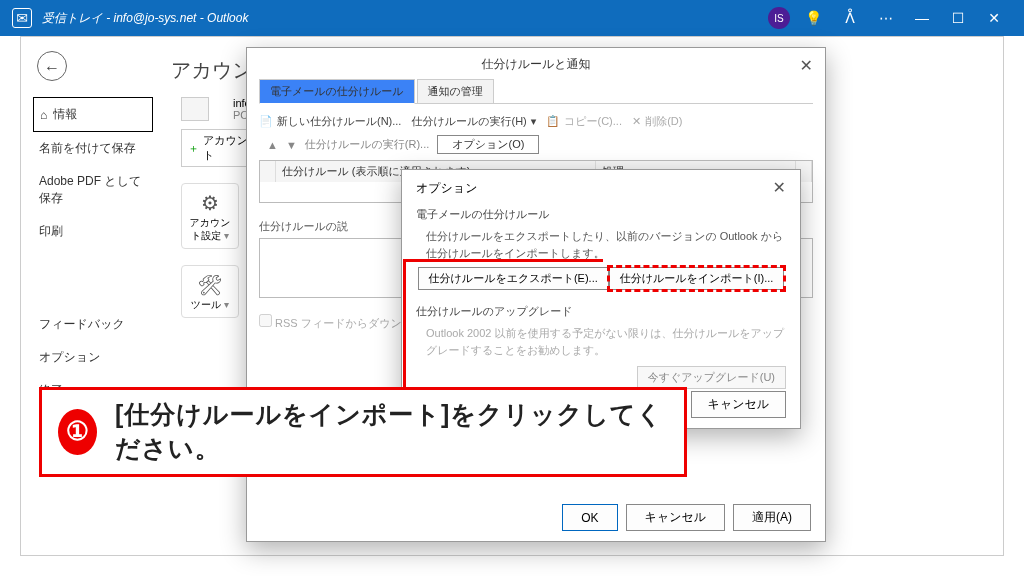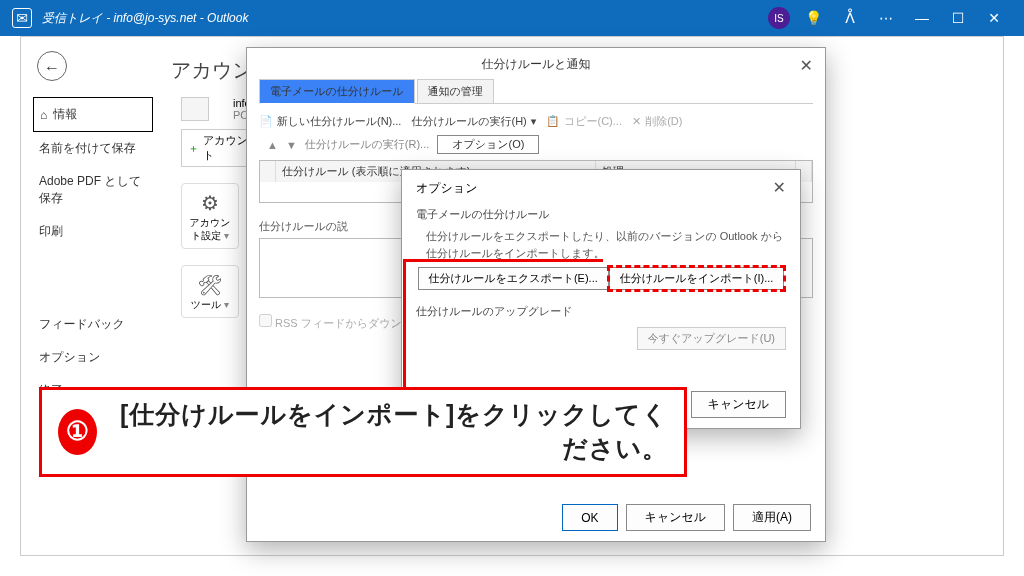--- a/index.html
+++ b/index.html
@@ -67,21 +67,21 @@
 .opts-dlg .upg-btn button { border: 1px solid #ccc; background: #f8f8f8; padding: 3px 10px; font-size: 11px; color: #888; }
 .opts-dlg .footer { position: absolute; bottom: 10px; right: 14px; display: flex; gap: 8px; }
 .opts-dlg .footer button { border: 1px solid #888; background: #fdfdfd; padding: 4px 16px; font-size: 12px; }
 
 .highlight-import { outline: 3px dashed #e00; outline-offset: -1px; }
 .redline-v { position: absolute; width: 3px; background: #e00; left: 382px; top: 222px; height: 184px; }
 .redline-h { position: absolute; height: 3px; background: #e00; left: 382px; top: 222px; width: 200px; }
 
 .callout { position: absolute; top: 350px; left: 18px; width: 648px; border: 3px solid #e00; background: #fff; display: flex; align-items: center; gap: 18px; padding: 8px 16px; }
 .callout .num { width: 46px; height: 46px; border-radius: 50%; background: #e00; color: #fff; font-size: 26px; font-weight: bold; display: flex; align-items: center; justify-content: center; }
-.callout .txt { font-size: 25px; font-weight: 600; color: #222; line-height: 1.35; letter-spacing: 1px; text-align: right; }
+.callout .txt { font-size: 25px; font-weight: 600; color: #222; line-height: 1.35; letter-spacing: 1px; }
 </style>
 </head>
 <body>
 
 <div class="titlebar">
   <div class="app-icon">✉</div>
   <div class="title">受信トレイ - info@jo-sys.net  -  Outlook</div>
   <div class="avatar">IS</div>
   <div class="tbtn">💡</div>
   <div class="tbtn">ᐰ</div>
@@ -171,20 +171,21 @@
     <div class="grp">
       <div class="grp-title">電子メールの仕分けルール</div>
       <div class="grp-desc">仕分けルールをエクスポートしたり、以前のバージョンの Outlook から仕分けルールをインポートします。</div>
       <div class="btnrow">
         <button>仕分けルールをエクスポート(E)...</button>
         <button class="highlight-import">仕分けルールをインポート(I)...</button>
       </div>
     </div>
     <div class="grp">
       <div class="grp-title">仕分けルールのアップグレード</div>
+      <div class="upg-desc">Outlook 2002 以前を使用する予定がない限りは、仕分けルールをアップグレードすることをお勧めします。</div>
       <div class="upg-btn"><button>今すぐアップグレード(U)</button></div>
     </div>
     <div class="footer">
       <button>OK</button>
       <button>キャンセル</button>
     </div>
   </div>
 
   <div class="redline-h"></div>
   <div class="redline-v"></div>

